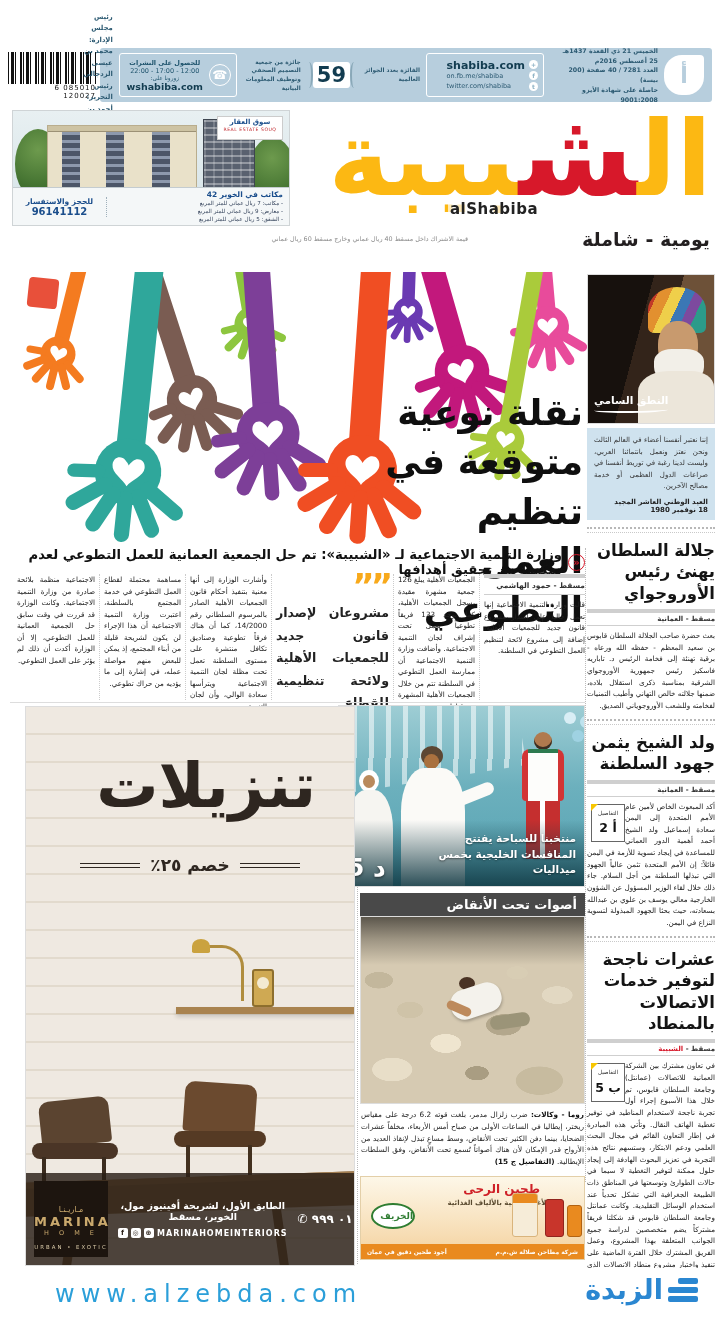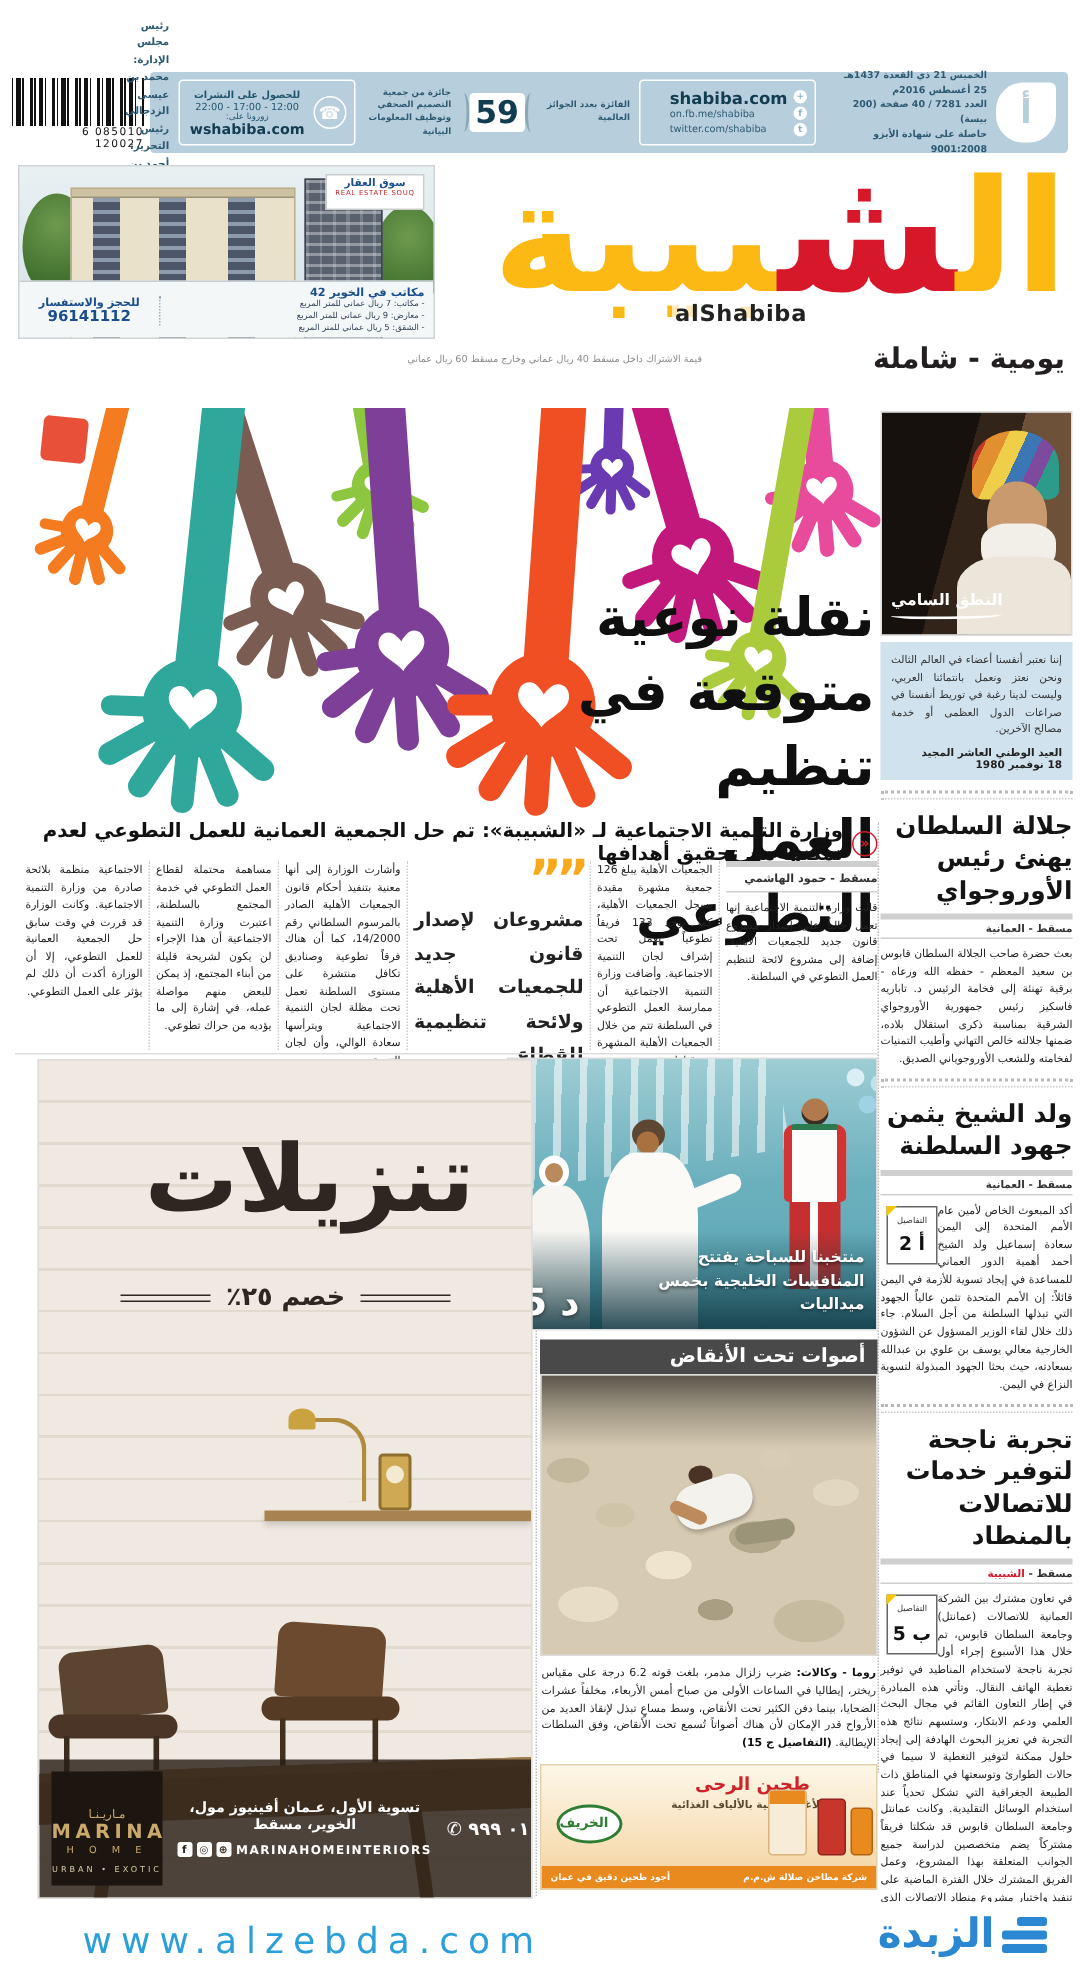--- a/index.html
+++ b/index.html
@@ -211,21 +211,21 @@
         border-radius:5px;transform:rotate(24deg);}
   .quake .leg{position:absolute;left:58%;top:52%;width:40px;height:14px;background:#9b9478;
         border-radius:7px;transform:rotate(-8deg);}
   .quake .capt{font-size:7.3px;line-height:1.62;color:#222;text-align:justify;padding:5px 1px 0;}
   .quake .capt b{color:#111;}
   .flour{position:relative;margin-top:8px;width:225px;height:84px;overflow:hidden;border:1px solid #e3cfa8;
      background:linear-gradient(180deg,#fdf7e8,#f7ddb4 70%,#f3cf9a);}
   .flour .ttl{position:absolute;right:44px;top:5px;color:#cf2128;font-size:12px;font-weight:bold;}
   .flour .sub{position:absolute;right:22px;top:22px;color:#5a4a2f;font-size:7px;font-weight:bold;}
   .flour .logo{position:absolute;left:10px;top:26px;width:44px;height:26px;border:2px solid #2f7d32;
-      border-radius:50%;background:#fff;text-align:left;font-size:9px;font-weight:bold;color:#2f7d32;
+      border-radius:50%;background:#fff;text-align:right;font-size:9px;font-weight:bold;color:#2f7d32;
       line-height:22px;}
   .flour .pk1{position:absolute;right:46px;top:16px;width:26px;height:44px;background:#f6ecd8;
       border:1px solid #d9b47c;border-radius:3px;
       background-image:linear-gradient(180deg,#e98a1f 0 9px,transparent 9px);}
   .flour .pk2{position:absolute;right:20px;top:22px;width:19px;height:38px;background:#c8352b;
       border-radius:3px;border:1px solid #90241d;}
   .flour .pk3{position:absolute;right:2px;top:28px;width:15px;height:32px;background:#e98a1f;
       border-radius:3px;border:1px solid #b26312;}
   .flour .strip{position:absolute;left:0;right:0;bottom:0;height:15px;background:#e98a1f;
       color:#fff;font-size:6px;font-weight:bold;display:flex;justify-content:space-between;
@@ -478,21 +478,21 @@
           <span class="lb">التفاصيل</span><br>
           <span class="pg">أ 2</span>
         </span>
         <span>أكد المبعوث الخاص لأمين عام الأمم المتحدة إلى اليمن سعادة إسماعيل ولد الشيخ أحمد أهمية الدور العماني للمساعدة في إيجاد تسوية للأزمة في اليمن قائلاً: إن الأمم المتحدة تثمن عالياً الجهود التي تبذلها السلطنة من أجل السلام. جاء ذلك خلال لقاء الوزير المسؤول عن الشؤون الخارجية معالي يوسف بن علوي بن عبدالله بسعادته، حيث بحثا الجهود المبذولة لتسوية النزاع في اليمن.</span>
       </div>
     </div>
 
     <div class="orn"></div>
 
     <div>
-      <h3>تجربة ناجحة لتوفير خدمات للاتصالات بالمنطاد</h3>
+      <h3>عشرات ناجحة لتوفير خدمات الاتصالات بالمنطاد</h3>
       <div class="byline">
         <span>مسقط - </span><span class="redmark">الشبيبة</span>
       </div>
       <div class="body">
         <span class="detail-box">
           <span class="lb">التفاصيل</span><br>
           <span class="pg">ب 5</span>
         </span>
         <span>في تعاون مشترك بين الشركة العمانية للاتصالات (عمانتل) وجامعة السلطان قابوس، تم خلال هذا الأسبوع إجراء أول تجربة ناجحة لاستخدام المناطيد في توفير تغطية الهاتف النقال. وتأتي هذه المبادرة في إطار التعاون القائم في مجال البحث العلمي ودعم الابتكار، وستسهم نتائج هذه التجربة في تعزيز البحوث الهادفة إلى إيجاد حلول ممكنة لتوفير التغطية لا سيما في حالات الطوارئ وتوسعتها في المناطق ذات الطبيعة الجغرافية التي تشكل تحدياً عند استخدام الوسائل التقليدية. وكانت عمانتل وجامعة السلطان قابوس قد شكلتا فريقاً مشتركاً يضم متخصصين لدراسة جميع الجوانب المتعلقة بهذا المشروع، وعمل الفريق المشترك خلال الفترة الماضية على تنفيذ واختبار مشروع منطاد الاتصالات الذي يمكن أن يوفر هذه الخدمات بتقنية الجيل الثالث والرابع لمساحة جغرافية أوسع وبجودة عالية.</span>
       </div>
@@ -586,21 +586,21 @@
     <div class="tleg tl1"></div>
     <div class="tleg tl2"></div>
     <div class="info">
       <div class="mlogo">
         <div class="ar">مـاريـنـا</div>
         <div class="en">MARINA</div>
         <div class="hm">H O M E</div>
         <div class="tag">URBAN • EXOTIC</div>
       </div>
       <div class="mid-inf">
-        <div class="addr">تسوية الأول، عـمان أفينيوز مول، الخوير، مسقط</div>
+        <div class="addr">الطابق الأول، لشريحة أفينيوز مول، الخوير، مسقط</div>
         <div class="socl">
           <span class="ic">f</span>
           <span class="ic">◎</span>
           <span class="ic">⊕</span>
           <span>MARINAHOMEINTERIORS</span>
         </div>
       </div>
       <div class="phone">
         <span>✆</span>
         <span>٢٢ ٠١ ٩٩٩</span>

